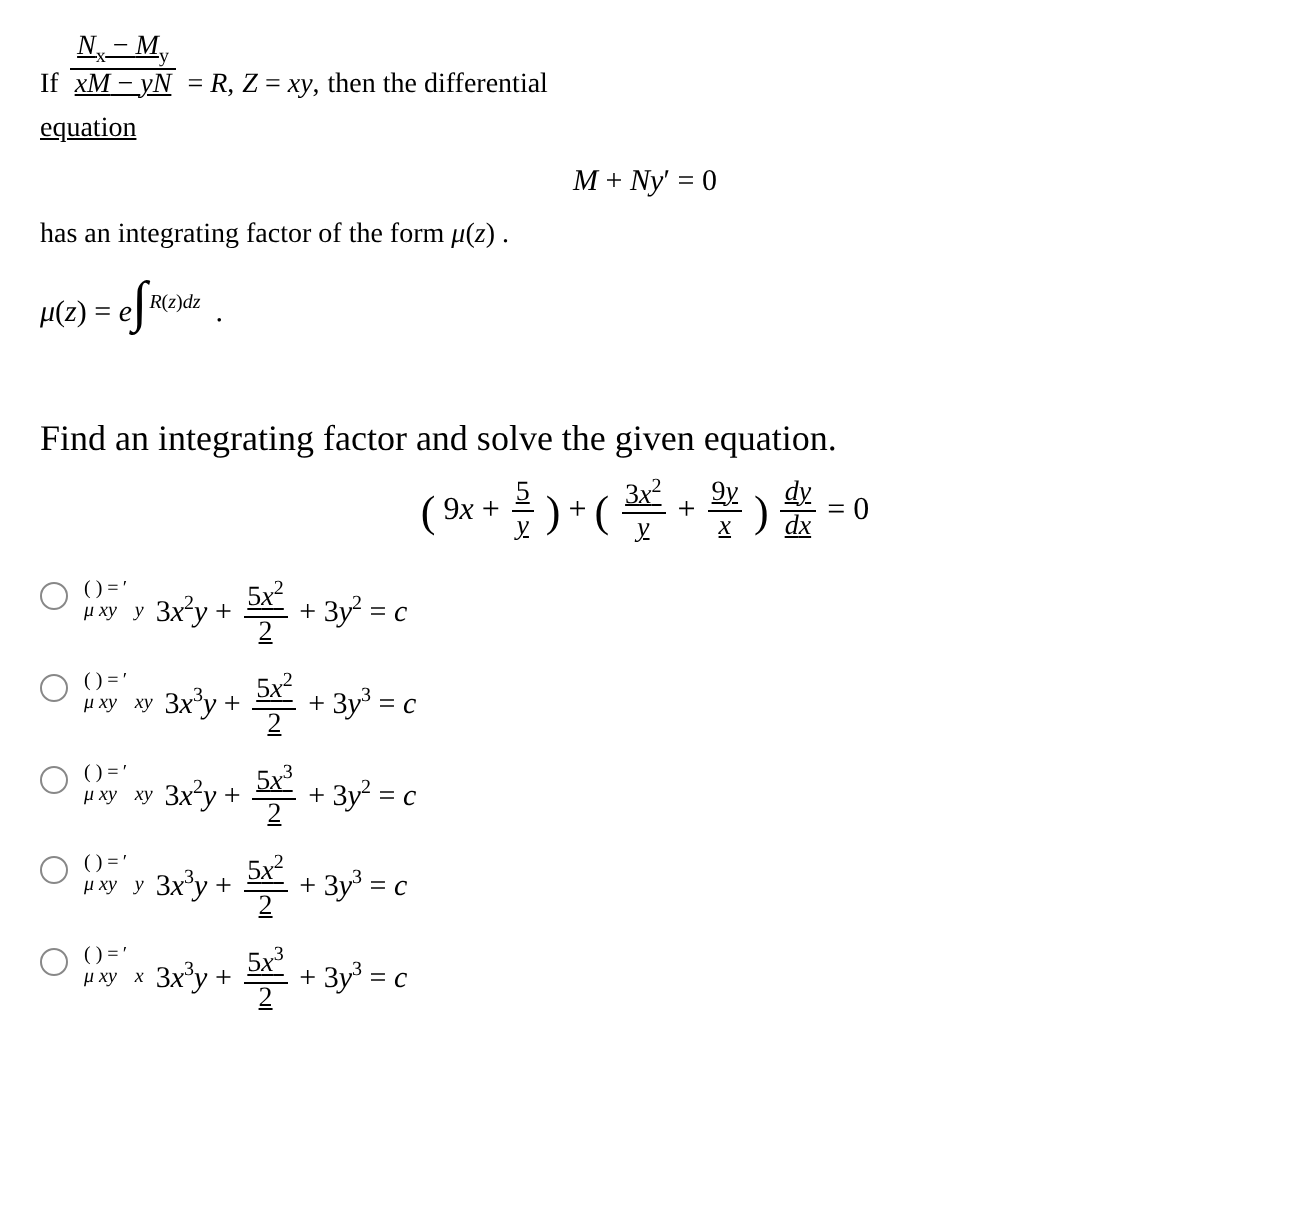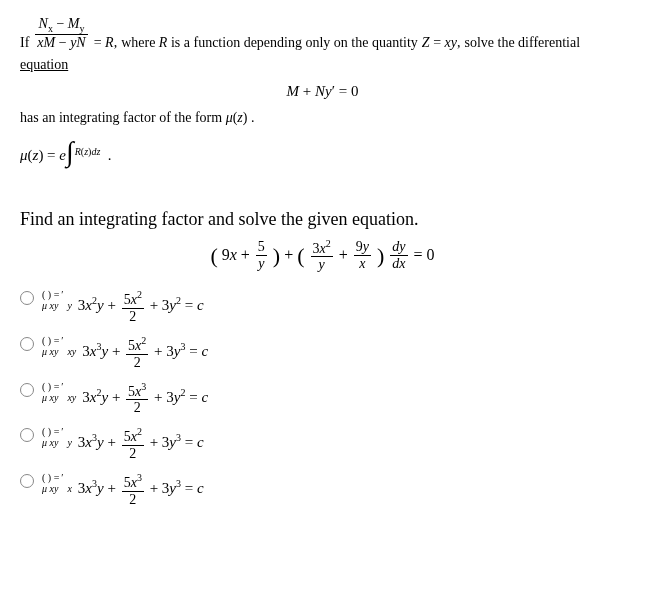--- a/index.html
+++ b/index.html
@@ -22,20 +22,21 @@
     }
     .frac {
       display: inline-flex;
       flex-direction: column;
       align-items: center;
       vertical-align: middle;
       margin: 0 2px;
     }
     .frac .num, .frac .den {
       padding: 0 2px;
+      text-decoration: underline;
     }
     .frac .bar {
       width: 100%;
       border-top: 1px solid #000;
     }
     .equation-label {
       font-size: 14px;
       margin-bottom: 8px;
       text-decoration: underline;
     }
@@ -132,23 +133,22 @@
     <span class="num">
       <span class="italic">N</span><sub>x</sub> − <span class="italic">M</span><sub>y</sub>
     </span>
     <span class="bar"></span>
     <span class="den">
       <span class="italic">xM</span> − <span class="italic">yN</span>
     </span>
   </span>
 
   <span>= <span class="italic">R</span>,</span>
-  <span>where <span class="italic">R</span> is a function depending only on the quantity</span>
   <span><span class="italic">Z</span> = <span class="italic">xy</span>,</span>
-  <span>solve the differential</span>
+  <span>then the differential</span>
 </div>
 
 
 <div class="equation-label">
   <span>equation</span>
 </div>
 
 
 <div class="centered">
   <span class="italic">M</span> + <span class="italic">N</span><span class="italic">y</span>′ = 0

